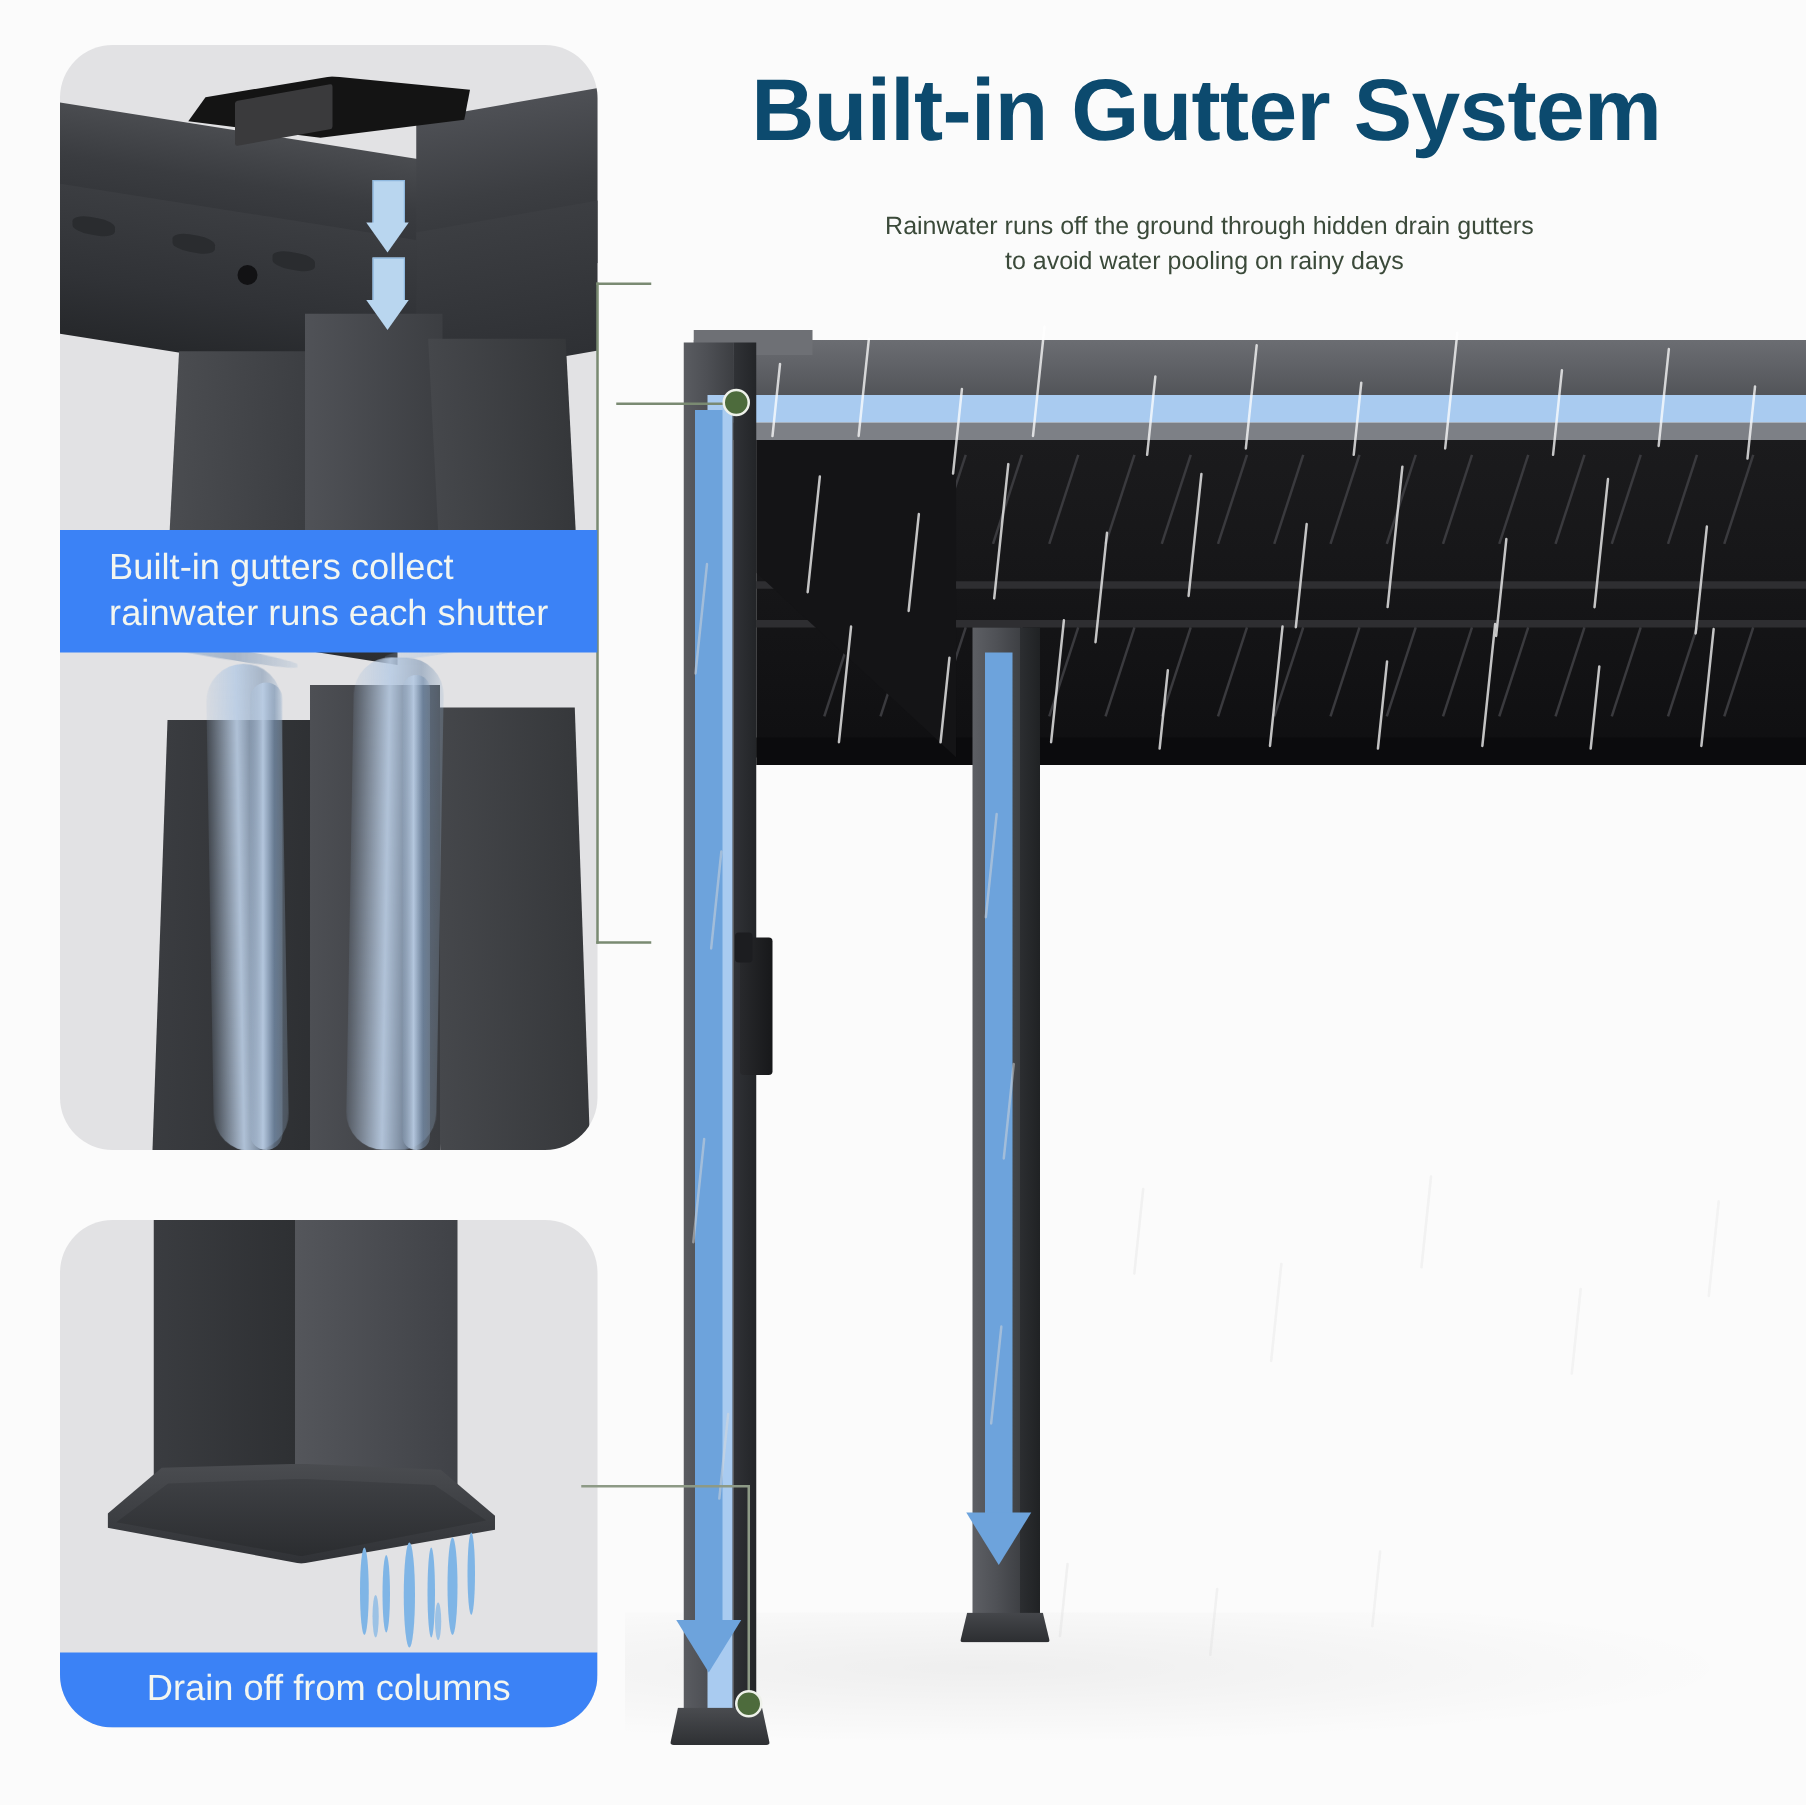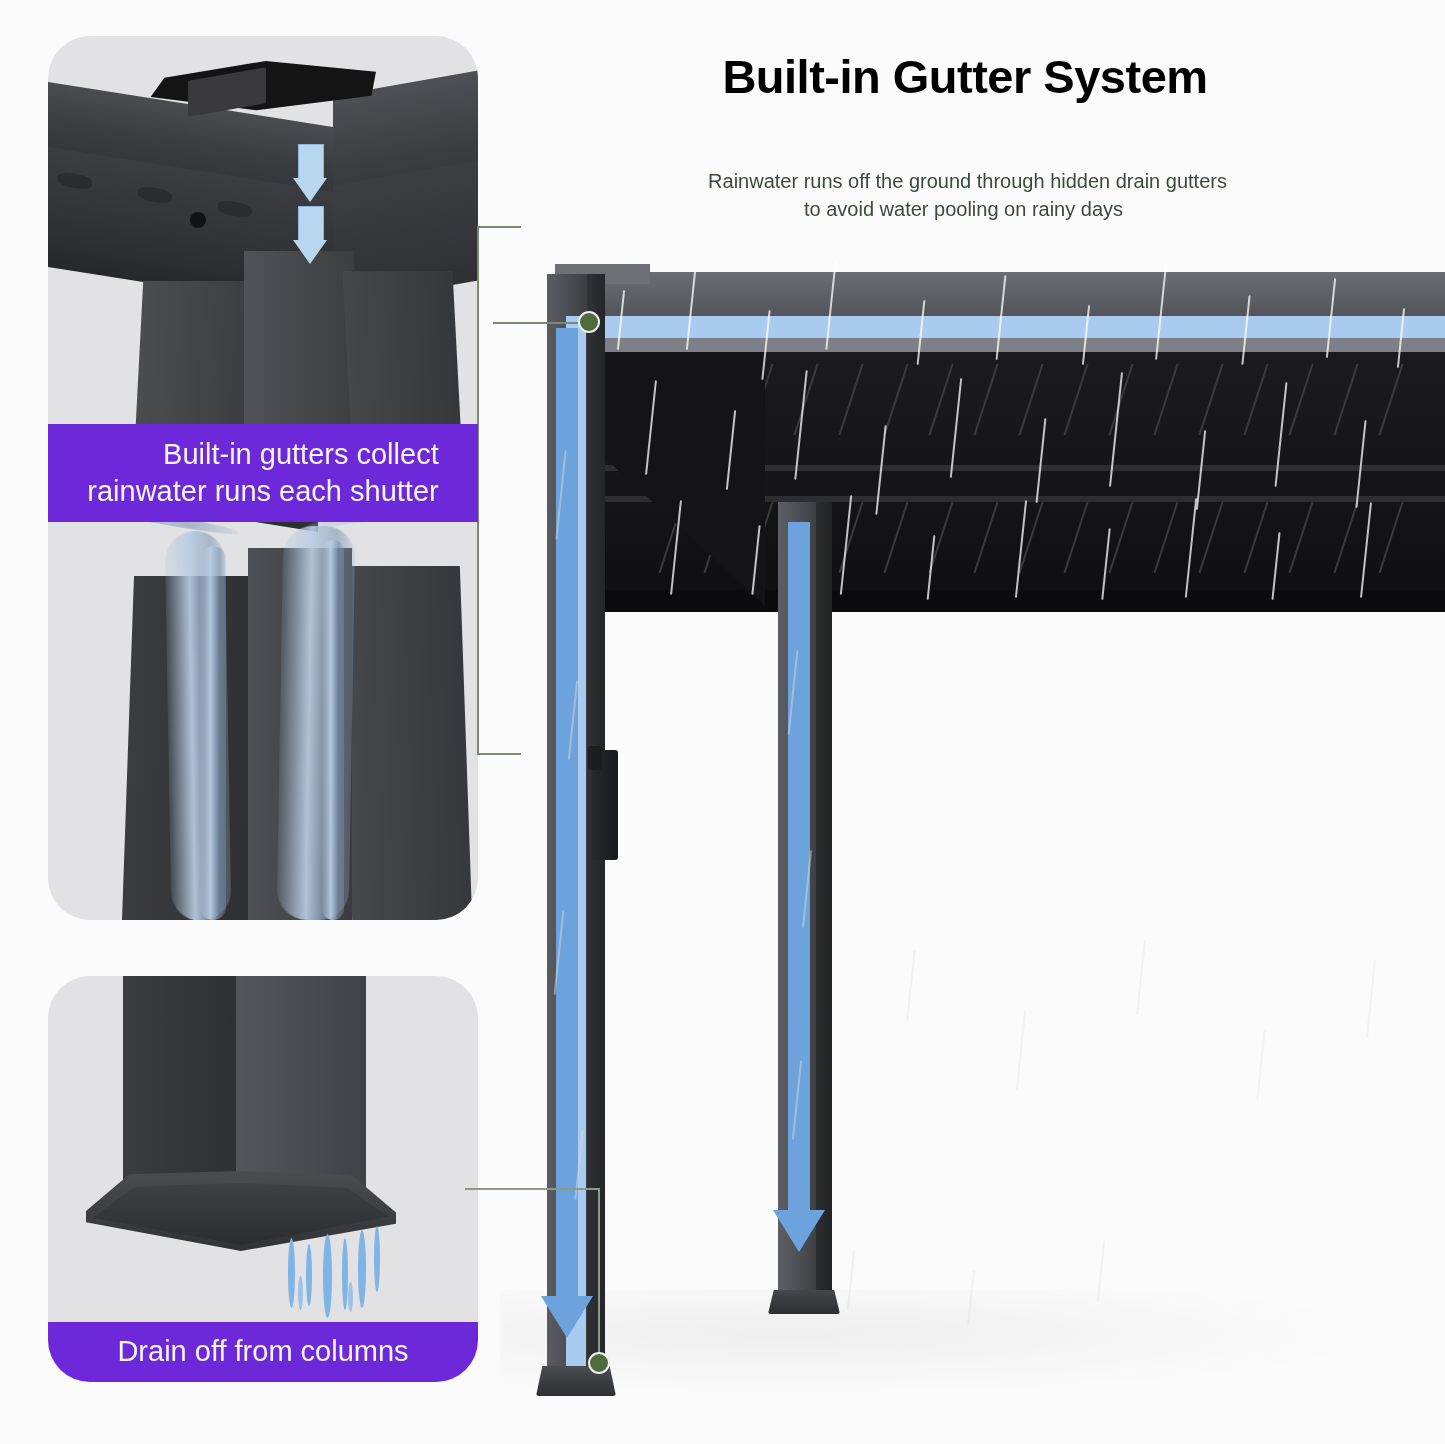--- a/index.html
+++ b/index.html
@@ -16,23 +16,23 @@
     font-family: "Liberation Sans", sans-serif;
   }
 
   
   .title {
     position: absolute;
     left: 500px;
     top: 52px;
     width: 930px;
     text-align: center;
-    font-size: 47px;
+    font-size: 70px;
     font-weight: bold;
-    color: #000000;
+    color: #0c4a6e;
     letter-spacing: -0.5px;
     line-height: 1.05;
   }
   .subtitle {
     position: absolute;
     left: 505px;
     top: 168px;
     width: 925px;
     text-align: center;
     font-size: 20px;
@@ -163,26 +163,26 @@
   .foot2 {
     position:absolute; left:45px; top:207px; width:296px; height:62px;
     background: linear-gradient(180deg,#3e4044,#2b2d30);
     clip-path: polygon(14% 6%, 50% 0%, 86% 8%, 100% 54%, 50% 100%, 0% 56%);
   }
   .splash { position:absolute; background:#7fb5e6; border-radius:50%; filter: blur(0.6px); }
 
   
   .caption {
     position: absolute;
-    background: #6d28d9;
+    background: #3b82f6;
     color: #f3f6f0;
     display: flex;
     align-items: center;
     justify-content: center;
-    text-align: right;
+    text-align: left;
     font-size: 29px;
     line-height: 1.28;
     z-index: 6;
   }
   #cap-1 { left: 48px; top: 424px; width: 430px; height: 98px; }
   #cap-2 { left: 48px; top: 1322px; width: 430px; height: 60px; }
 
   
   .connector { position: absolute; border-color: #6b7a63; }
   #conn-top {

